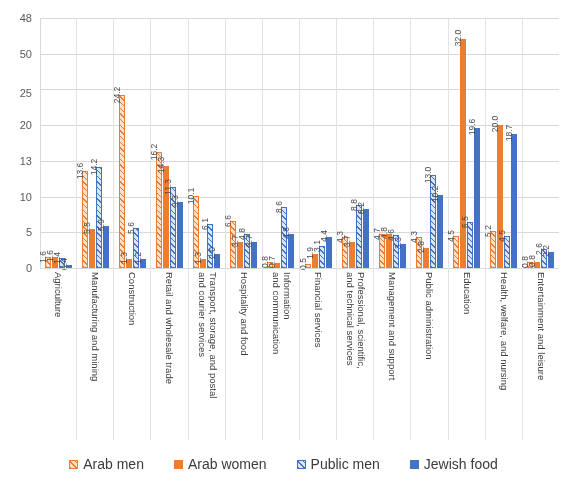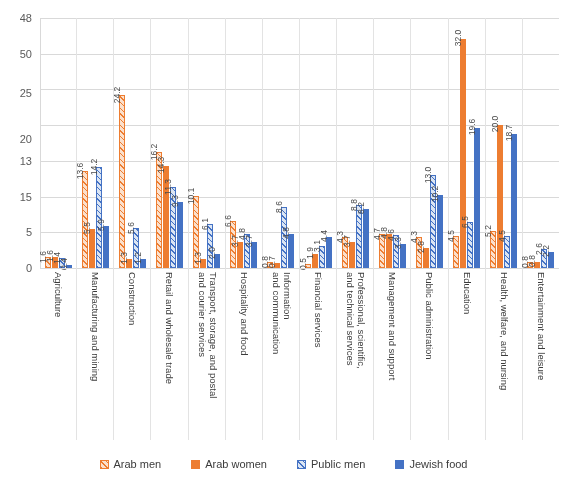--- a/index.html
+++ b/index.html
@@ -105,33 +105,33 @@
     position:absolute;left:40px;top:268px;width:519px;height:1px;background:#d9d9d9;
   }
 
   
   .legend{
     position:absolute;left:0;top:452px;width:567px;height:24px;
     display:flex;align-items:center;justify-content:center;gap:30px;
   }
   .legend-item{display:flex;align-items:center;gap:5px;}
   .swatch{width:9px;height:9px;display:inline-block;box-sizing:border-box;}
-  .legend-label{font-size:11px;color:#3b3b3b;white-space:nowrap;}
+  .legend-label{font-size:14px;color:#3b3b3b;white-space:nowrap;}
 </style>
 </head>
 <body>
 
 <div id="chart-root">
 
   <div class="ylabels">
       <div class="ylabel" style="top: 268px;">0</div>
       <div class="ylabel" style="top: 232.286px;">5</div>
-      <div class="ylabel" style="top: 196.571px;">15</div>
+      <div class="ylabel" style="top: 196.571px;">10</div>
       <div class="ylabel" style="top: 160.857px;">13</div>
-      <div class="ylabel" style="top: 139px;">20</div>
+      <div class="ylabel" style="top: 125px;">20</div>
       <div class="ylabel" style="top: 93px;">25</div>
       <div class="ylabel" style="top: 53.7143px;">50</div>
       <div class="ylabel" style="top: 18px;">48</div>
     </div>
   <div class="axis-line-left"></div>
   <div class="plot-area">
       <div class="grid-line" style="top: 250px;"></div>
       <div class="grid-line" style="top: 214.286px;"></div>
       <div class="grid-line" style="top: 178.571px;"></div>
       <div class="grid-line" style="top: 142.857px;"></div>

